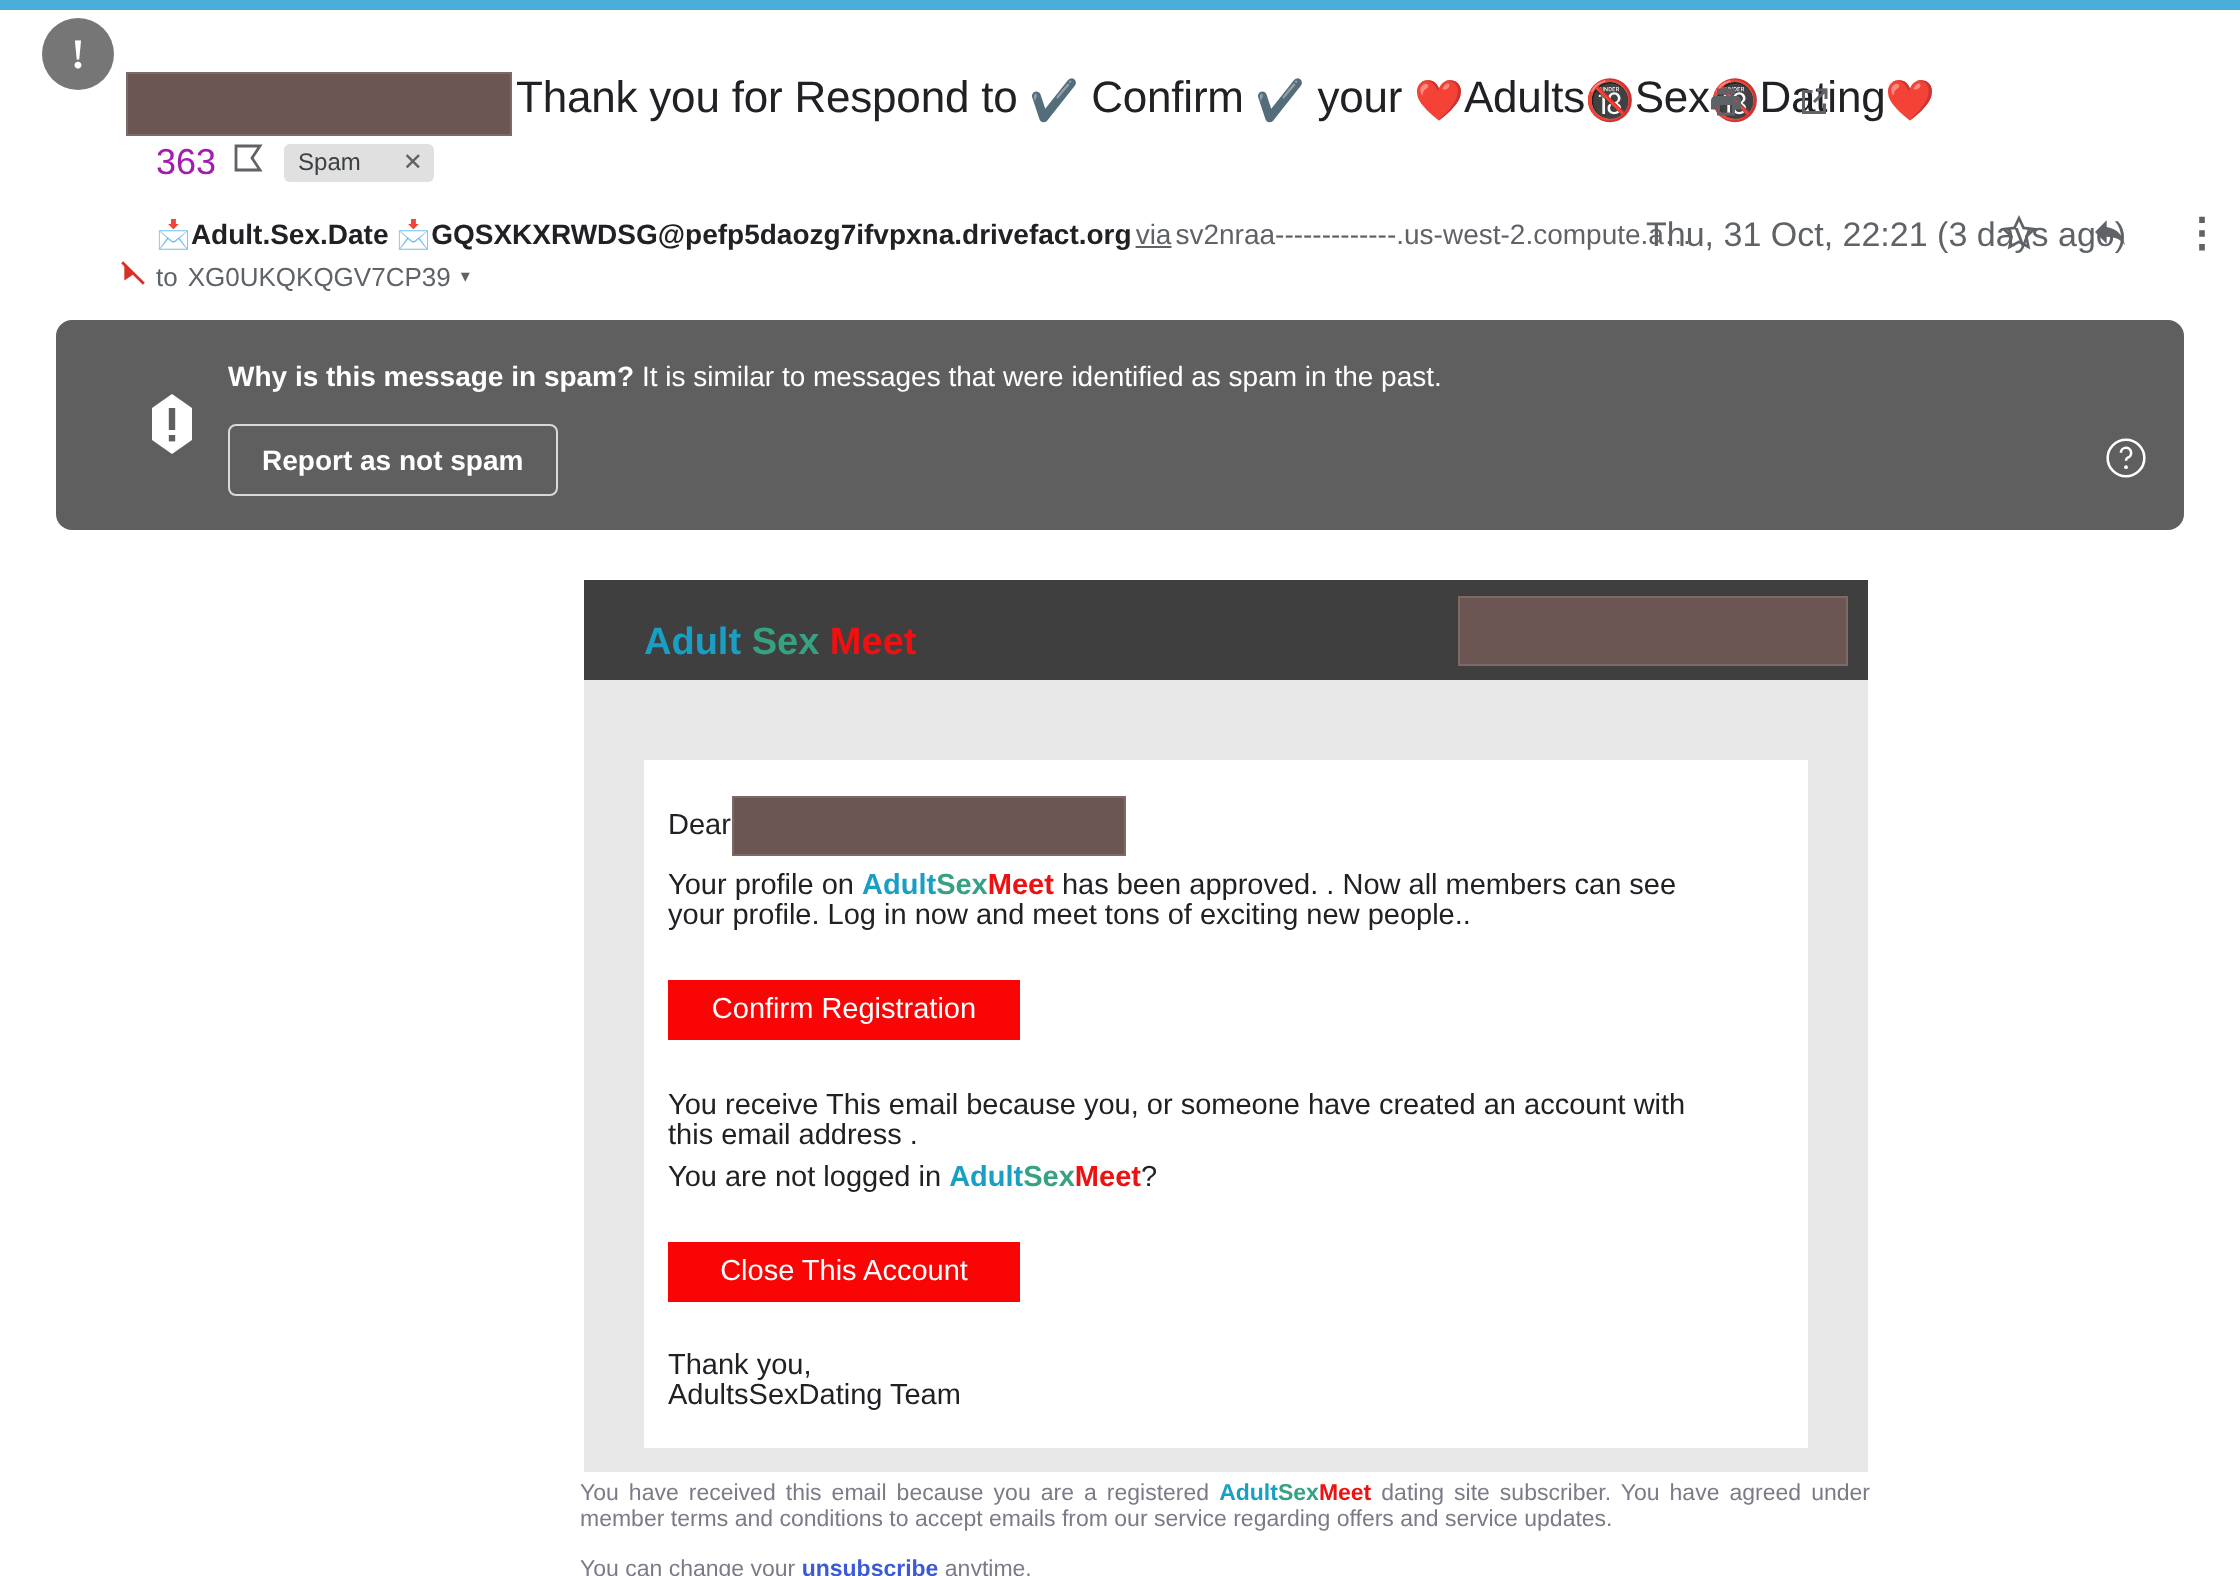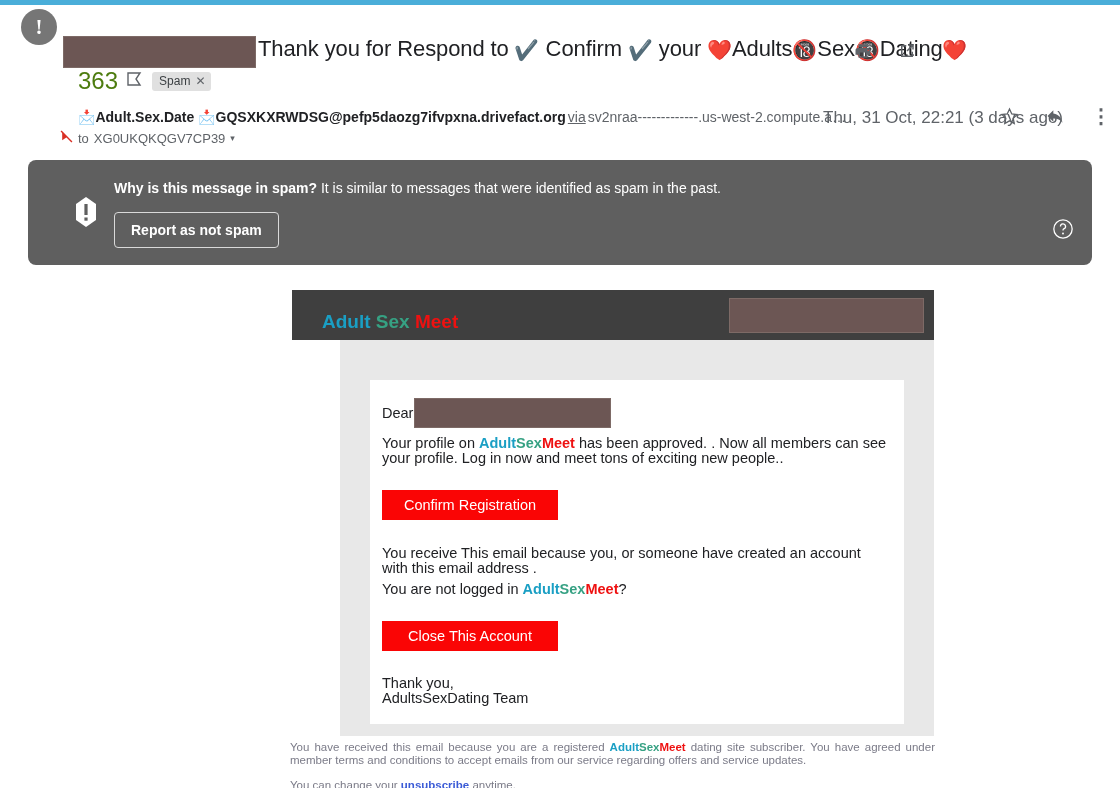--- a/index.html
+++ b/index.html
@@ -40,29 +40,29 @@
     line-height: 30px;
   }
   .subject-text .emo { font-size: 20px; vertical-align: -1px; }
 
   .thread-meta {
     position: absolute; left: 78px; top: 54px;
     display: flex; align-items: center; gap: 9px;
     height: 22px;
   }
   .thread-count {
-    font-size: 24px;
-    color: #4d7c0f;
+    font-size: 18px;
+    color: #a21caf;
     line-height: 22px;
   }
   .inbox-glyph {
     font-size: 17px; color: #5f6368; line-height: 22px;
   }
   .spam-chip {
-    display: inline-flex; align-items: center; gap: 5px;
+    display: inline-flex; align-items: center; gap: 21px;
     background: #e0e0e0;
     color: #3c4043;
     font-size: 12px;
     border-radius: 3px;
     padding: 2px 6px 3px 7px;
     line-height: 14px;
   }
   .spam-chip .chip-x { color: #5f6368; font-size: 12px; }
 
   .subject-actions {
@@ -175,21 +175,20 @@
   .header-redaction {
     position: absolute; right: 10px; top: 8px;
     width: 195px; height: 35px;
     background: #6c5654;
     border: 1px solid #7d6a66;
   }
   .mail-gray {
     background: #e8e8e8;
     padding: 40px 30px 0 30px;
     min-height: 396px;
-    margin-left: 48px;
   }
   .mail-card {
     background: #ffffff;
     padding: 18px 14px 18px 12px;
     min-height: 332px;
   }
   .dear-line {
     display: flex; align-items: flex-start;
     font-size: 14.5px; color: #202124; line-height: 20px;
     height: 32px;

